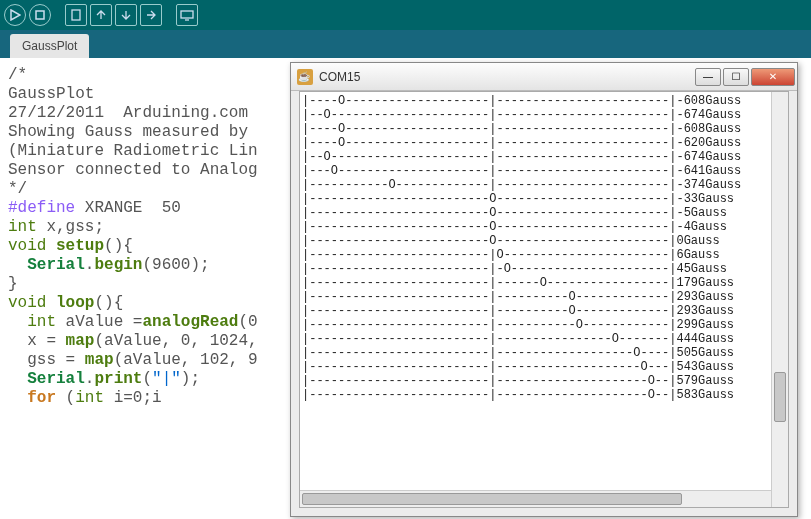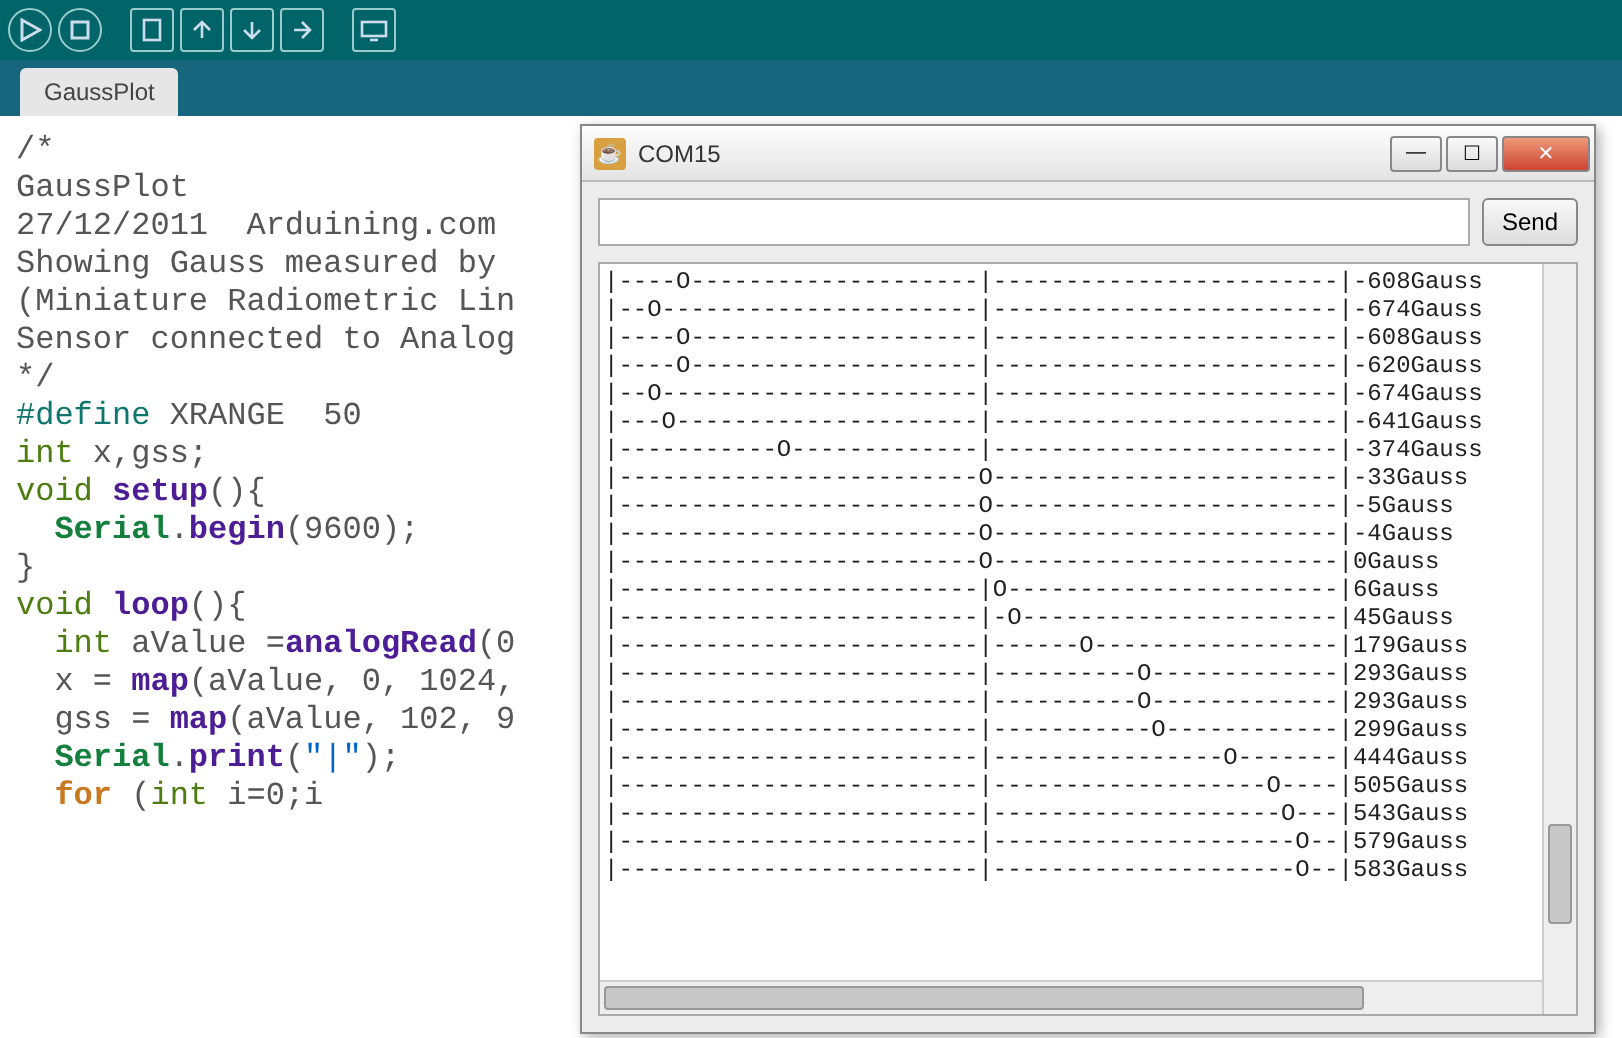--- a/index.html
+++ b/index.html
@@ -9,23 +9,23 @@
 .tb-btn { width:22px; height:22px; border:1px solid #9cc; border-radius:2px; display:flex; align-items:center; justify-content:center; color:#cde; cursor:pointer; }
 .tb-btn.round { border-radius:50%; }
 .tb-sep { width:8px; }
 
 .tab-strip { background:#17667d; height:28px; display:flex; align-items:flex-end; padding-left:10px; }
 .tab { background:#e6e6e6; padding:5px 12px; font-size:12px; color:#444; border-radius:3px 3px 0 0; cursor:pointer; }
 
 .editor { padding:8px; font-family:"Courier New", monospace; font-size:16px; line-height:19px; color:#555; white-space:pre; }
 .kw { color:#c87820; font-weight:bold;margin-top:48px; }
 .ty { color:#4d7c0f; }
-.fn { color:#4c1d95; font-weight:bold; }
+.fn { color:#4d7c0f; font-weight:bold; }
 .obj { color:#15803d; font-weight:bold; }
-.dir { color:#0f766e; }
+.dir { color:#8b5cf6; }
 .str { color:#0066cc; }
 
 .serial-window { position:absolute; left:290px; top:62px; width:508px; height:455px; background:#ececec; border:1px solid #888; box-shadow:2px 2px 6px rgba(0,0,0,.3); display:flex; flex-direction:column; }
 .sw-title { height:28px; background:linear-gradient(#fdfdfd,#e4e4e4); border-bottom:1px solid #bbb; display:flex; align-items:center; padding:0 2px 0 6px; }
 .sw-icon { width:16px; height:16px; background:#d8a040; border-radius:2px; margin-right:6px; display:flex; align-items:center; justify-content:center; font-size:10px; color:#fff; }
 .sw-title-text { flex:1; font-size:12px; color:#333; }
 .sw-btns { display:flex; gap:2px; }
 .sw-btn { width:26px; height:18px; border:1px solid #888; border-radius:2px; background:linear-gradient(#f8f8f8,#ddd); display:flex; align-items:center; justify-content:center; font-size:10px; cursor:pointer; }
 .sw-btn.close { background:linear-gradient(#e97,#c43); color:#fff; width:44px; }
 
@@ -95,24 +95,20 @@
 <div class="serial-window">
   <div class="sw-title">
     <div class="sw-icon">☕</div>
     <div class="sw-title-text">COM15</div>
     <div class="sw-btns">
       <div class="sw-btn">—</div>
       <div class="sw-btn">☐</div>
       <div class="sw-btn close">✕</div>
     </div>
   </div>
-  <div class="sw-input-row">
-    <input class="sw-input" value="" style="">
-    <button class="sw-send">Send</button>
-  </div>
   <div class="sw-body-wrap">
     <div class="sw-body" id="serial-body"><div>|----O--------------------|------------------------|-608Gauss</div><div>|--O----------------------|------------------------|-674Gauss</div><div>|----O--------------------|------------------------|-608Gauss</div><div>|----O--------------------|------------------------|-620Gauss</div><div>|--O----------------------|------------------------|-674Gauss</div><div>|---O---------------------|------------------------|-641Gauss</div><div>|-----------O-------------|------------------------|-374Gauss</div><div>|-------------------------O------------------------|-33Gauss</div><div>|-------------------------O------------------------|-5Gauss</div><div>|-------------------------O------------------------|-4Gauss</div><div>|-------------------------O------------------------|0Gauss</div><div>|-------------------------|O-----------------------|6Gauss</div><div>|-------------------------|-O----------------------|45Gauss</div><div>|-------------------------|------O-----------------|179Gauss</div><div>|-------------------------|----------O-------------|293Gauss</div><div>|-------------------------|----------O-------------|293Gauss</div><div>|-------------------------|-----------O------------|299Gauss</div><div>|-------------------------|----------------O-------|444Gauss</div><div>|-------------------------|-------------------O----|505Gauss</div><div>|-------------------------|--------------------O---|543Gauss</div><div>|-------------------------|---------------------O--|579Gauss</div><div>|-------------------------|---------------------O--|583Gauss</div></div>
     <div class="sw-vscroll">
         <div class="sw-vthumb"></div>
       </div>
     <div class="sw-hscroll">
         <div class="sw-hthumb"></div>
       </div>
   </div>
 </div>

